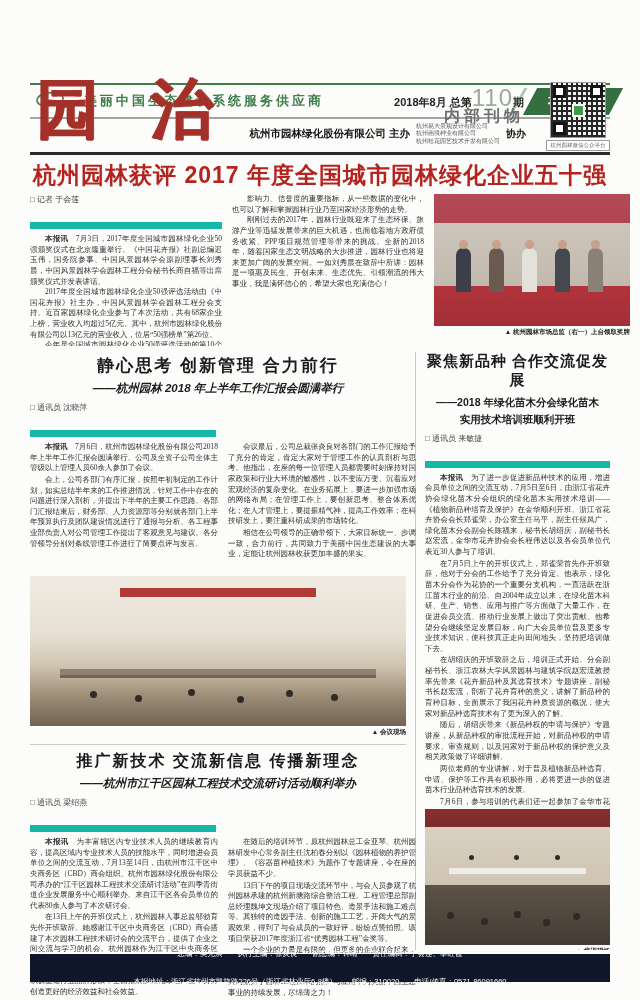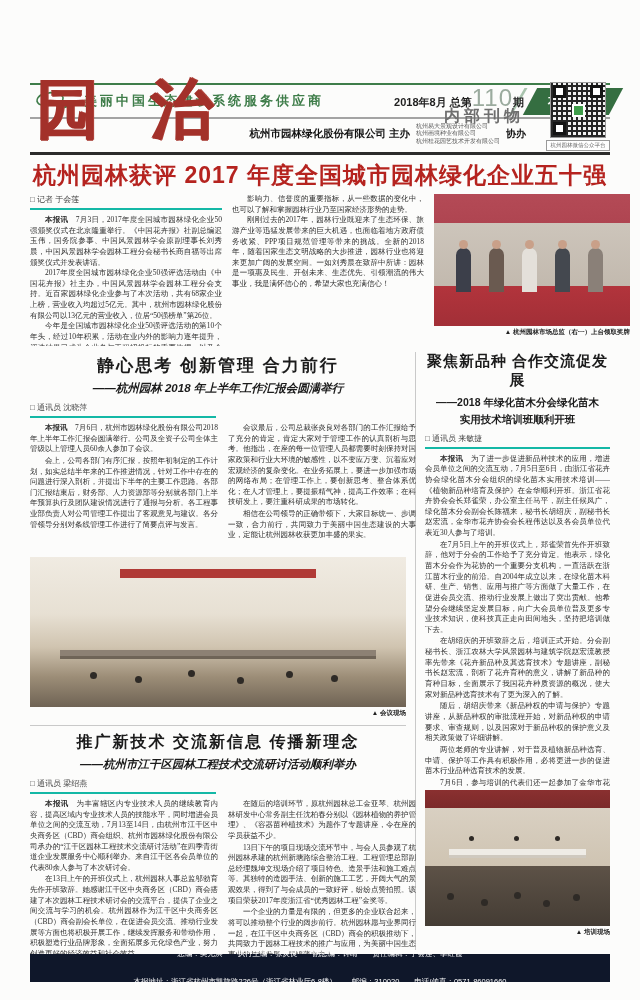--- a/index.html
+++ b/index.html
@@ -49,21 +49,21 @@
 
   .thick-rule { position:absolute; left:30px; right:30px; top:152px; height:3px; background:#2b2b2b; }
 
   
   .h-main { position:absolute; left:30px; right:30px; top:160px; text-align:center;
             font-size:23px; font-weight:900; color:#b5231f; letter-spacing:1px;
             font-family:"Liberation Sans","DejaVu Sans",sans-serif; }
   .a1 { position:absolute; left:30px; right:30px; top:194px; height:152px; display:flex; gap:10px; }
   .a1 .tcol { width:192px; flex:0 0 auto; overflow:hidden; }
   .a1 .pcol { width:196px; flex:0 0 auto; }
-  .byline { font-size:8px; color:#444; border-bottom:2px solid #14b8a6; padding-bottom:3px; margin-bottom:5px;
+  .byline { font-size:8px; color:#444; border-bottom:7px solid #14b8a6; padding-bottom:17px; margin-bottom:5px;
             font-family:"Liberation Sans","DejaVu Sans",sans-serif; }
   p.body { font-size:7.5px; line-height:1.42; text-align:justify; text-indent:2em; color:#2e2e2e; margin:0; }
   p.body b.lead { font-weight:bold; }
   .caption { font-size:6.5px; text-align:right; margin-top:2px; color:#222; font-weight:bold;
              font-family:"Liberation Sans","DejaVu Sans",sans-serif; }
 
   
   .photo { position:relative; overflow:hidden; width:100%; }
   .photo1 { height:132px; background:linear-gradient(180deg,#b44a56 0,#af4551 22%,#cdc5bb 22%,#c2b9ae 70%,#b2343c 70%,#a22f37 100%); }
   .pp { position:absolute; bottom:34px; width:15px; height:44px; border-radius:7px 7px 0 0; }

